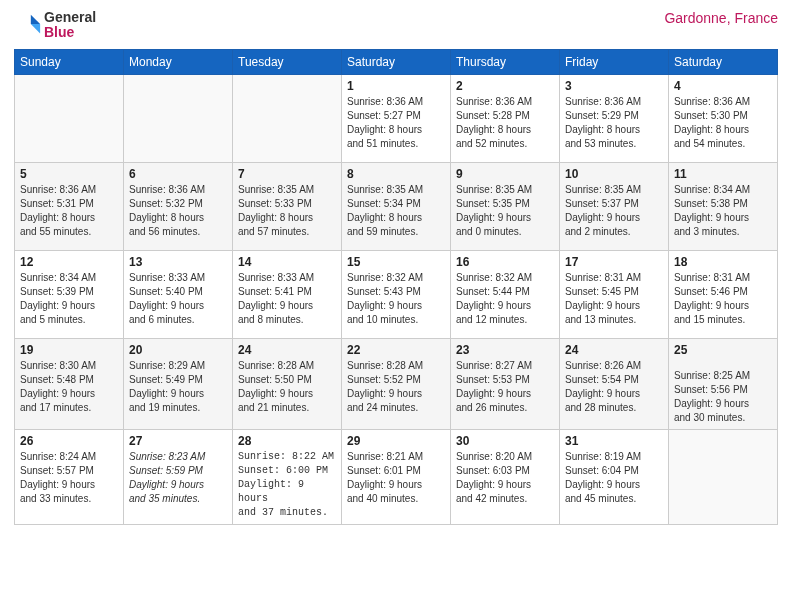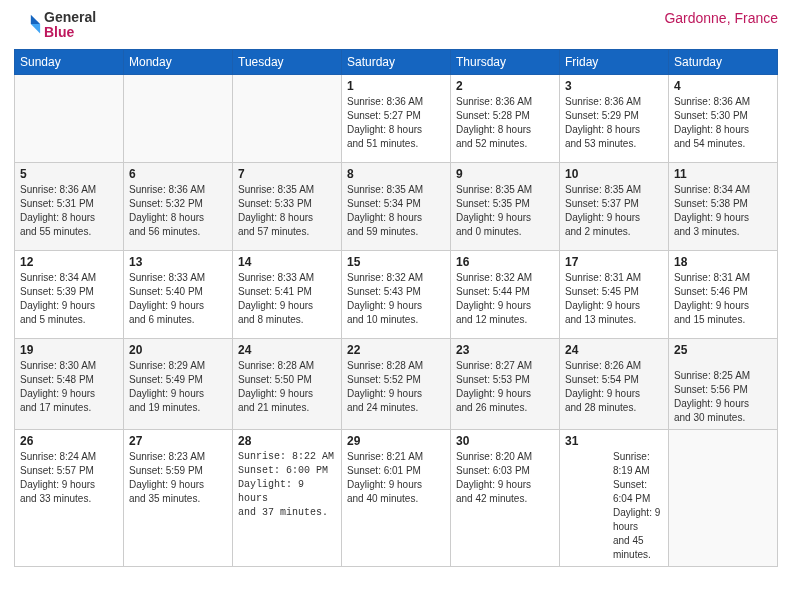--- a/index.html
+++ b/index.html
@@ -321,21 +321,21 @@
         <tr>
           <td>
             <div class="day-number">26</div>
             <div class="day-info" style="white-space: pre-line;">Sunrise: 8:24 AM
 Sunset: 5:57 PM
 Daylight: 9 hours
 and 33 minutes.</div>
           </td>
           <td>
             <div class="day-number">27</div>
-            <div class="day-info" style="white-space: pre-line;">Sunrise: 8:23 AM
+            <div class="day-info" style="white-space: pre-line; font-style: italic;">Sunrise: 8:23 AM
 Sunset: 5:59 PM
 Daylight: 9 hours
 and 35 minutes.</div>
           </td>
           <td>
             <div class="day-number">28</div>
             <div class="day-info" style="white-space: pre-line; font-family: Liberation Mono, monospace;">Sunrise: 8:22 AM
 Sunset: 6:00 PM
 Daylight: 9 hours
 and 37 minutes.</div>
@@ -349,21 +349,21 @@
           </td>
           <td>
             <div class="day-number">30</div>
             <div class="day-info" style="white-space: pre-line;">Sunrise: 8:20 AM
 Sunset: 6:03 PM
 Daylight: 9 hours
 and 42 minutes.</div>
           </td>
           <td>
             <div class="day-number">31</div>
-            <div class="day-info" style="white-space: pre-line; margin-left: 48px;">Sunrise: 8:19 AM
+            <div class="day-info" style="white-space: pre-line;">Sunrise: 8:19 AM
 Sunset: 6:04 PM
 Daylight: 9 hours
 and 45 minutes.</div>
           </td>
           <td class="empty"></td>
         </tr>
       </tbody>
   </table>
 </div>
 

